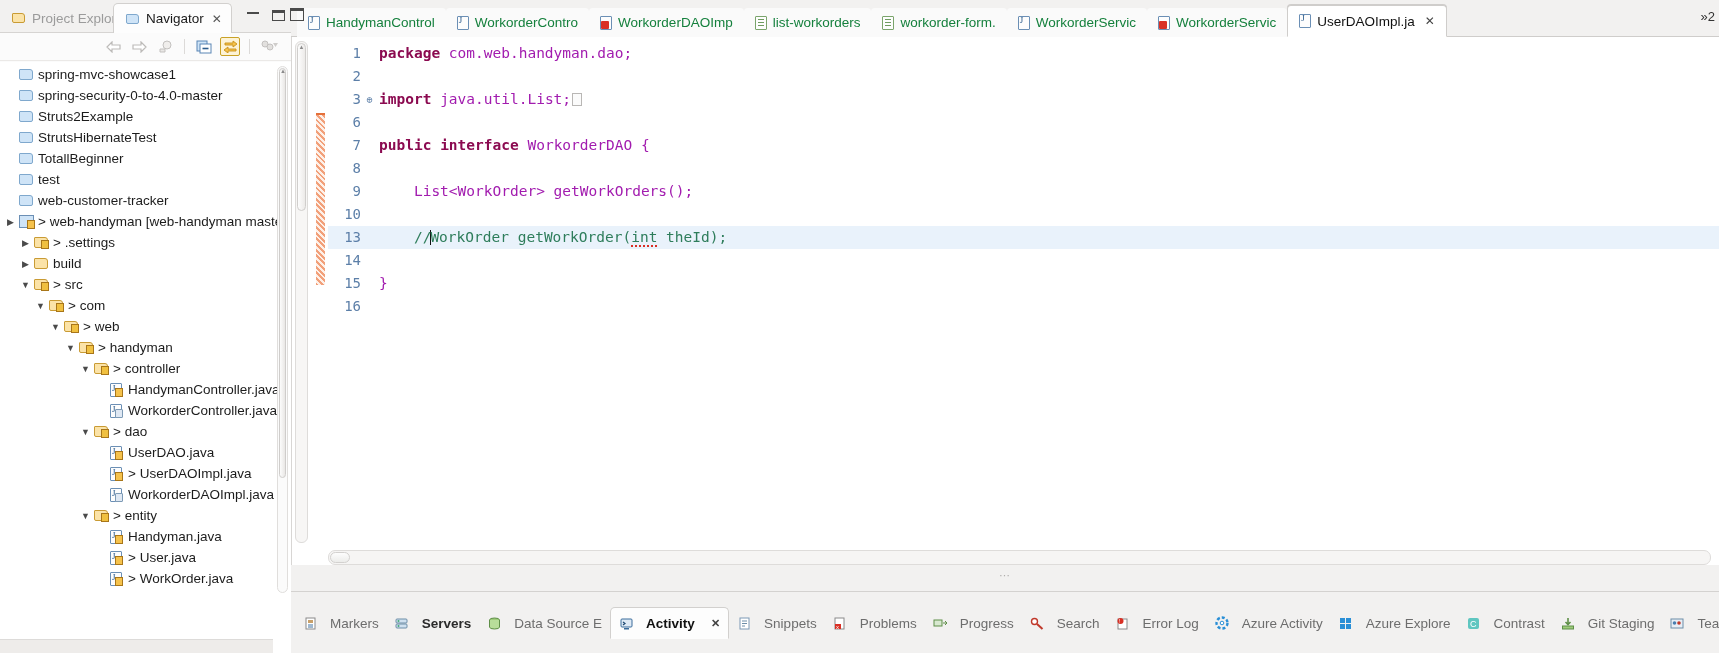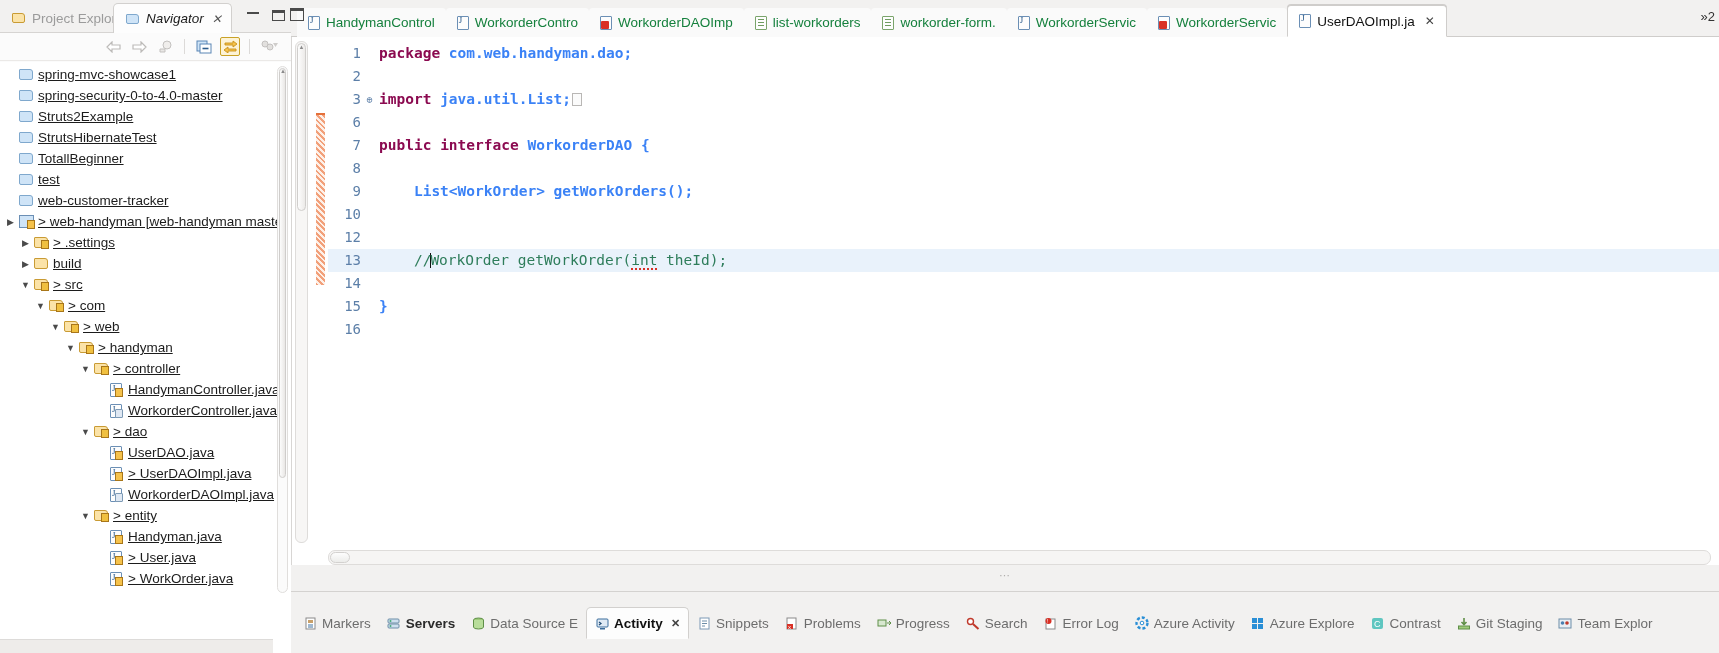--- a/index.html
+++ b/index.html
@@ -24,21 +24,20 @@
   .lp-tab {
     position: absolute; top: 3px; height: 30px;
     display: flex; align-items: center; gap: 5px;
     padding: 0 9px; font-size: 13.5px; white-space: nowrap;
   }
   .lp-tab.inactive { left: 0; color: #9b9b9b; }
   .lp-tab.active {
     left: 113px; background: #fdfdfd; color: #1a1a1a;
     border: 1px solid #d2d0ce; border-bottom: none;
     border-radius: 5px 5px 0 0;
-    font-style: italic;
   }
   .lp-tab .tclose { font-size: 12px; color: #555; margin-left: 3px; }
   .win-btns { position: absolute; right: 6px; top: 10px; display: flex; gap: 13px; }
   .win-min { width: 12px; height: 4px; border-bottom: 2px solid #4a4a4a; }
   .win-max { width: 13px; height: 11px; border: 1.6px solid #4a4a4a; border-top-width: 3px; }
 
   .lp-toolbar {
     height: 28px; background: #fbfbfb;
     display: flex; align-items: center; justify-content: flex-end;
     padding-right: 12px; gap: 6px;
@@ -55,21 +54,21 @@
   }
   .trow {
     display: flex; align-items: center; height: 21px;
     font-size: 13.5px; color: #1c1c1c; white-space: nowrap;
     padding-left: 4px;
   }
   .trow.sel { background: #e4e2df; border-top:1px solid #d8d6d3; border-bottom:1px solid #d8d6d3; height:21px; }
   .arrow { width: 13px; font-size: 9px; color: #4a4a4a; flex: 0 0 13px; text-align: center; }
   .arrow.none { color: transparent; }
   .ic { width: 18px; flex: 0 0 18px; display:flex; align-items:center; justify-content:center; }
-  .tlabel { padding-left: 3px; text-decoration: underline; }
+  .tlabel { padding-left: 3px; }
 
   
   .fold-plain { width:14px; height:11px; background:#cfe4f7; border:1px solid #7fa8cd; border-radius:1px 3px 2px 2px; }
   .fold-open  { width:14px; height:11px; background:#fbe3a8; border:1px solid #c99b34; border-radius:1px 3px 2px 2px; }
   .fold-pkg   { width:14px; height:11px; background:#fbe3a8; border:1px solid #c99b34; border-radius:1px 3px 2px 2px; position:relative; }
   .fold-pkg:after{ content:""; position:absolute; right:-2px; bottom:-2px; width:6px;height:7px;background:#f0c040;border:1px solid #a8761a; }
   .jfile { width:12px; height:14px; background:#fdfdfd; border:1px solid #6b8fb5; border-radius:1px; position:relative; }
   .jfile:after { content:"J"; position:absolute; left:1px; top:-1px; font-size:9px; color:#2d5c8c; font-family:"Liberation Serif",serif; }
   .jfile.lock:before { content:""; position:absolute; right:-2px; bottom:-1px; width:6px; height:7px; background:#f5c24c; border:1px solid #a8761a; }
   .jfile.q:before { content:""; position:absolute; right:-2px; bottom:-1px; width:6px; height:7px; background:#dfe8f3; border:1px solid #7d9ab5; border-radius:1px; }
@@ -155,21 +154,21 @@
   }
   .cline { display:flex; height:23px; align-items:center; }
   .cline.cur { background:#e9f2fb; }
   .lnum {
     width:36px; flex:0 0 36px; text-align:right; padding-right:3px;
     color:#5c7fa8; font-size:14px; font-family:"DejaVu Sans Mono", monospace;
   }
   .foldmark { width:11px; flex:0 0 11px; text-align:center; font-size:10px; color:#5c7fa8; }
   .ctext { white-space:pre; padding-left:4px; }
   .kw { color:#8b0a50; font-weight:bold; }
-  .id { color:#3b82f6; font-weight:bold; }
+  .id { color:#a21caf; font-weight:normal; }
   .plain { color:#111; }
   .cmt { color:#2e7d5b; }
   .param { color:#8a6030; }
   .sq { border-bottom:2px dotted #d93025; }
   .caret { display:inline-block; width:1px; height:15px; background:#111; vertical-align:-3px; margin:0 -1px; }
   .fold-box {
     display:inline-block; width:10px; height:13px; border:1px solid #b9b7b5;
     background:#fbfbfb; vertical-align:-2px; margin-left:1px;
   }
 
@@ -189,21 +188,21 @@
     font-size:11px; color:#b0aeac; letter-spacing:1px;
   }
 
   
   .view-tabbar {
     position:absolute; left:0; right:0; bottom:0; height:62px;
     background:#f2f1f0; border-top:1px solid #d4d2d0;
   }
   .vt-strip { display:flex; align-items:center; height:34px; margin-top:14px; padding-left:4px; }
   .vt {
-    display:flex; align-items:center; gap:5px; height:30px;
+    display:flex; align-items:center; gap:13px; height:30px;
     padding:0 8px; font-size:13.5px; color:#6d6d6d; white-space:nowrap;
   }
   .vt.bold { color:#2b2b2b; font-weight:bold; }
   .vt.active {
     background:#fdfdfd; color:#111; font-weight:bold;
     border:1px solid #d2d0ce; border-bottom-color:#fdfdfd;
     border-radius:5px 5px 0 0; height:32px;
   }
   .vt .xc { font-size:11px; margin-left:3px; color:#444; }
   .vico { width:14px; height:14px; flex:0 0 14px; display:flex; align-items:center; justify-content:center; font-size:11px; }
@@ -566,25 +565,20 @@
           <div class="cline">
             <span class="lnum">9</span>
             <span class="foldmark"></span>
             <span class="ctext"><span class="id">    List&lt;WorkOrder&gt; getWorkOrders();</span></span>
           </div>
           <div class="cline">
             <span class="lnum">10</span>
             <span class="foldmark"></span>
             <span class="ctext"></span>
           </div>
-          <div class="cline">
-            <span class="lnum">12</span>
-            <span class="foldmark"></span>
-            <span class="ctext"></span>
-          </div>
           <div class="cline cur">
             <span class="lnum">13</span>
             <span class="foldmark"></span>
             <span class="ctext"><span class="cmt">    //</span><span class="caret"></span><span class="cmt">WorkOrder getWorkOrder(</span><span class="cmt sq">int</span><span class="cmt"> theId);</span></span>
           </div>
           <div class="cline">
             <span class="lnum">14</span>
             <span class="foldmark"></span>
             <span class="ctext"></span>
           </div>

